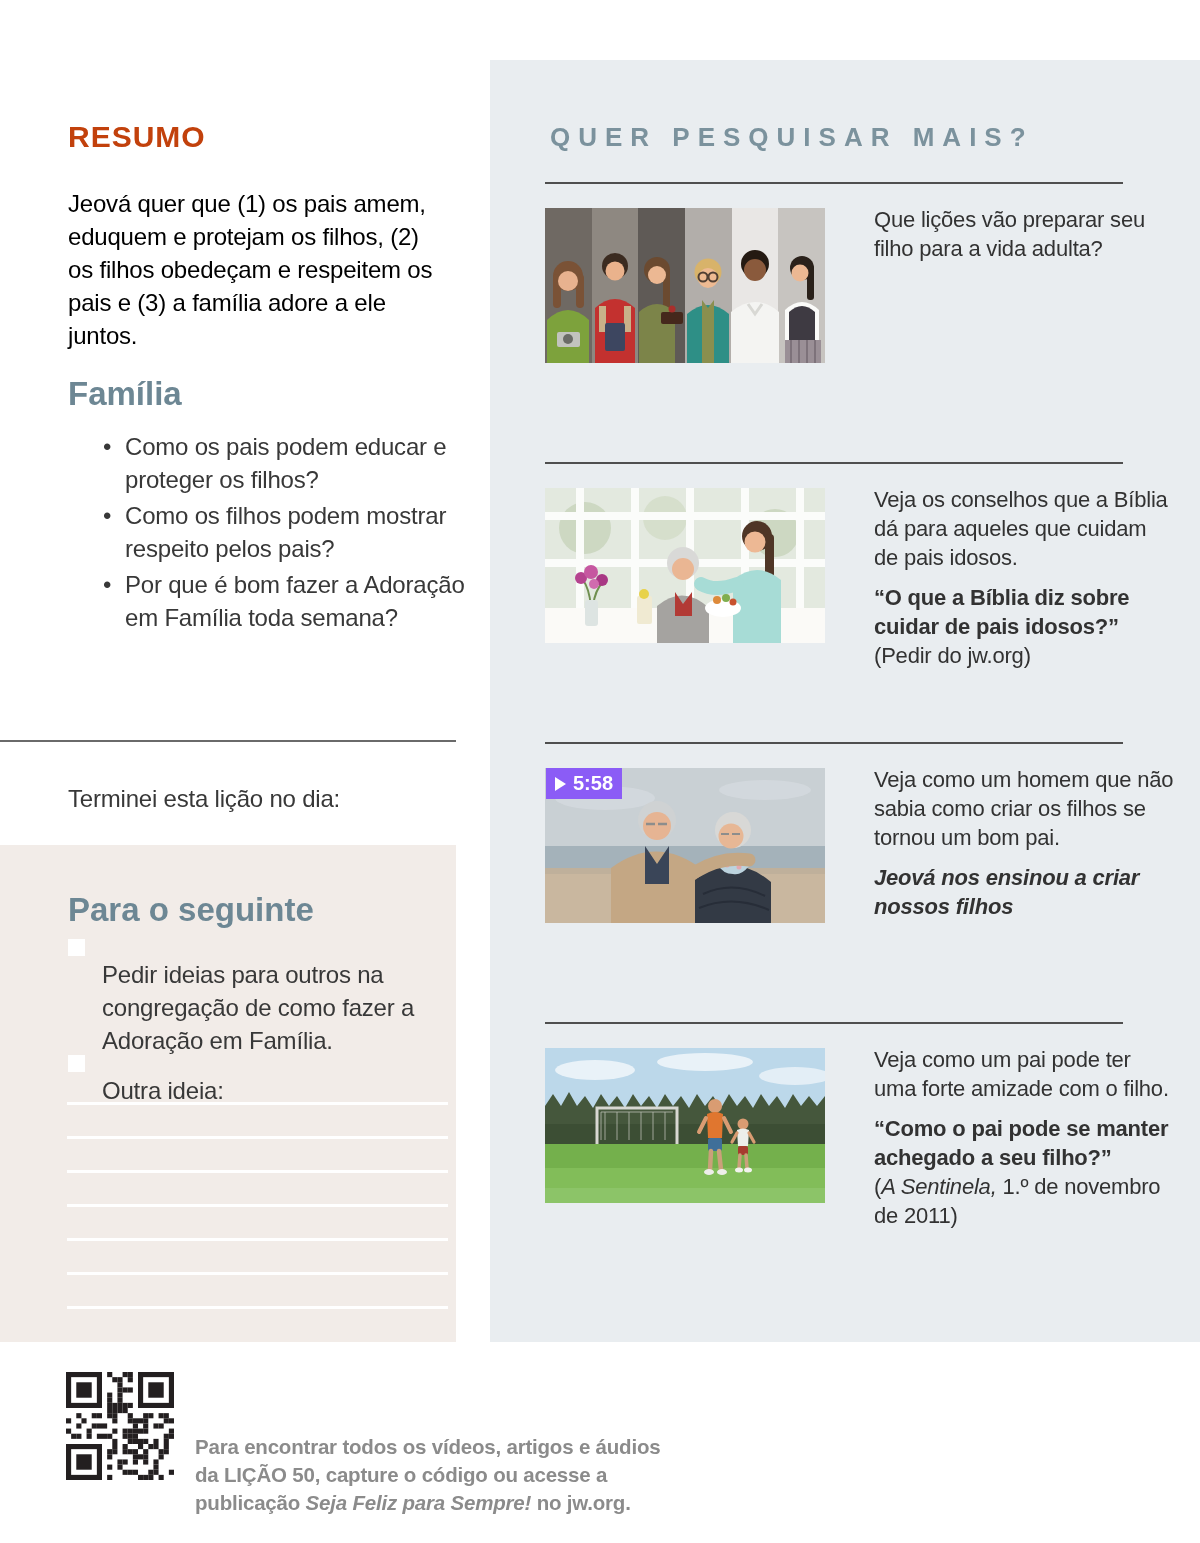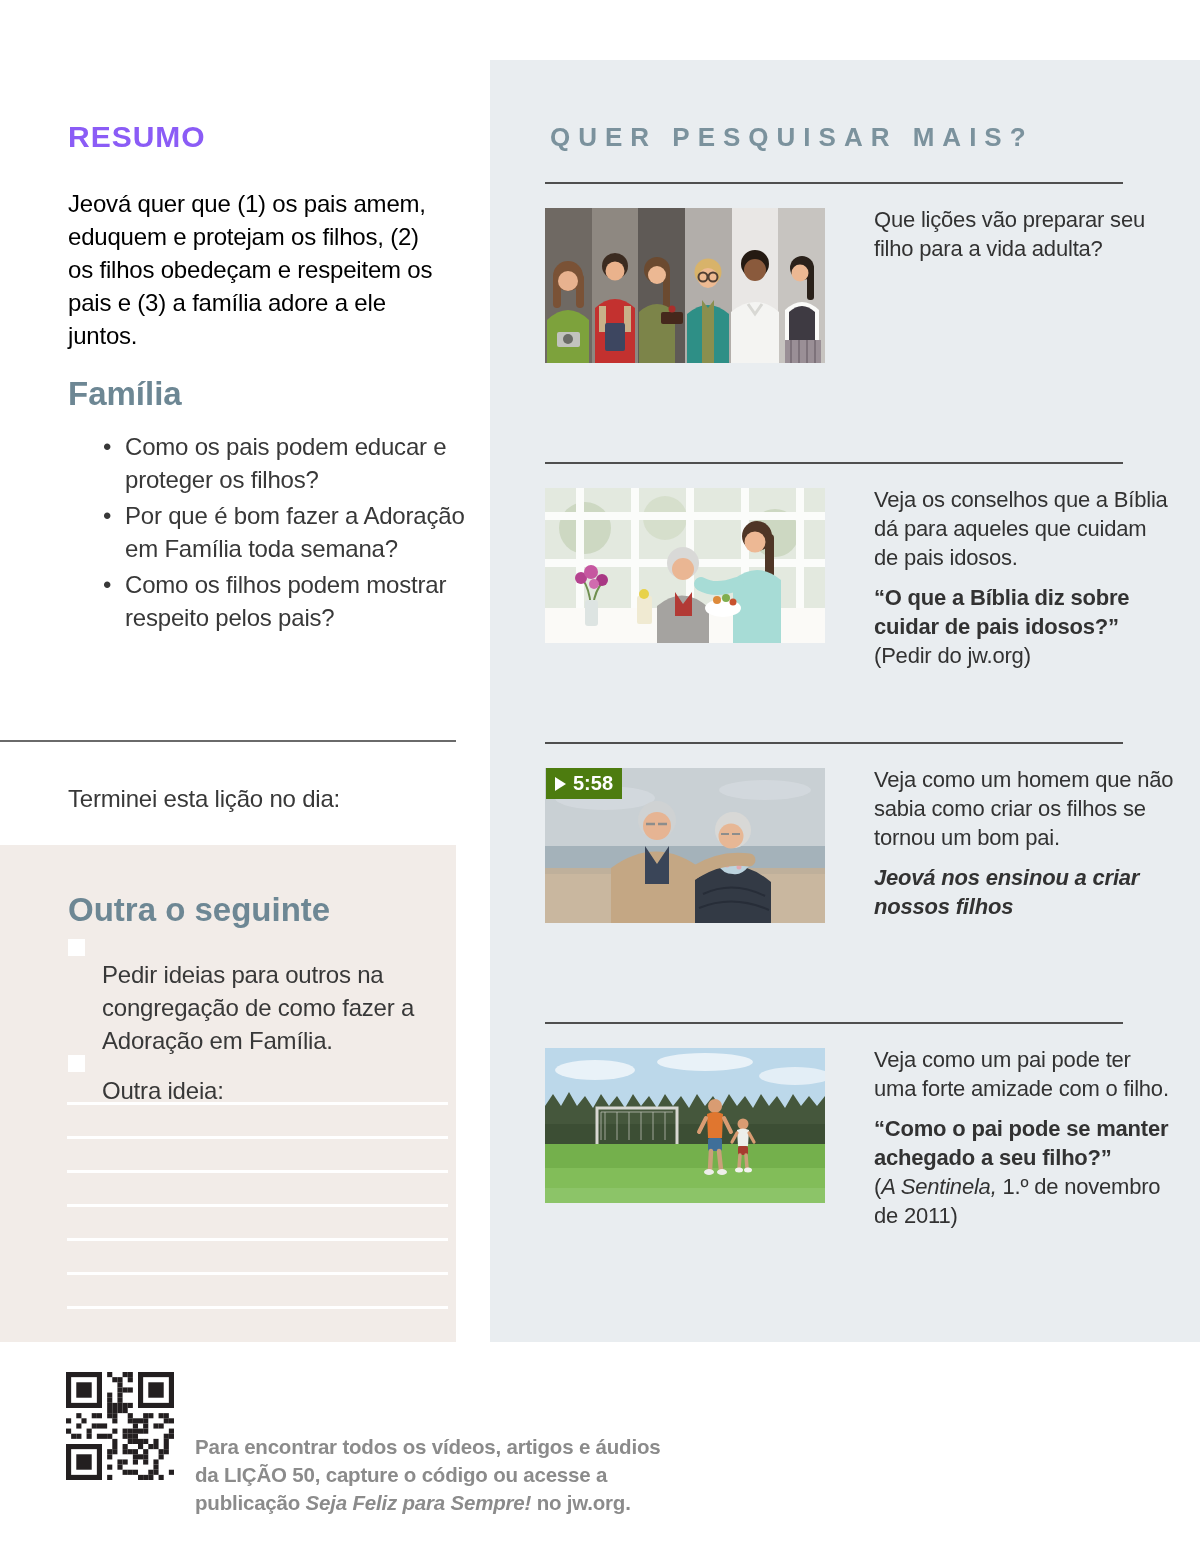--- a/index.html
+++ b/index.html
@@ -4,21 +4,21 @@
 <style>
   html,body{margin:0;padding:0;}
   body{
     width:1200px;height:1543px;position:relative;background:#ffffff;
     font-family:"Liberation Sans", sans-serif;color:#383838;overflow:hidden;
     -webkit-font-smoothing:antialiased;
   }
   .abs{position:absolute;}
 
   
-  .resumo-h{left:68px;top:100px;font-size:30px;font-weight:700;letter-spacing:1px;color:#8b5cf6;}
+  .resumo-h{left:68px;top:100px;font-size:30px;font-weight:700;letter-spacing:1px;color:#c2410c;}
   .resumo-p{left:68px;top:163px;width:376px;font-size:24px;line-height:33px;color:#000000;letter-spacing:-0.2px;}
   .revisao-h{left:68px;top:348px;font-size:33px;font-weight:700;color:#6d8794;}
   .bullets{left:81px;top:414px;width:400px;margin:16px;padding:0;list-style:none;}
   .bullets li{position:relative;padding-left:28px;font-size:24px;line-height:33px;margin-bottom:3px;letter-spacing:-0.2px;}
   .bullets li::before{content:"•";position:absolute;left:6px;top:0;font-size:24px;}
   .divider{left:0;top:740px;width:456px;height:2px;background:#6a6a6a;}
   .terminei{left:68px;top:761px;font-size:24px;letter-spacing:-0.2px;}
 
   .beige{left:0;top:845px;width:456px;height:497px;background:#f2ece8;}
   .tente-h{left:68px;top:864px;font-size:33px;font-weight:700;color:#6d8794;}
@@ -36,47 +36,47 @@
   .rule{left:55px;width:578px;height:2px;background:#4f4f4f;position:absolute;}
   .row{position:absolute;left:55px;display:flex;gap:34px;}
   .thumb{width:280px;height:155px;flex:0 0 280px;position:relative;overflow:hidden;}
   .thumb svg{display:block;}
   .rtext{margin-left:15px;width:302px;margin-top:-3px;font-size:22px;line-height:29px;color:#323232;letter-spacing:-0.2px;}
   .lead{margin:0 0 11px 0;}
   .res-title{margin:0;font-weight:700;}
   .res-title .t-italic{font-style:italic;}
   .src{font-weight:400;}
   .src-italic{font-style:italic;font-weight:400;}
-  .badge{position:absolute;left:1px;top:0;width:76px;height:31px;background:#4d7c0f;color:#ffffff;
+  .badge{position:absolute;left:1px;top:0;width:76px;height:31px;background:#8b5cf6;color:#ffffff;
          display:flex;align-items:center;justify-content:center;gap:7px;font-size:20px;font-weight:700;}
   .badge .tri{width:0;height:0;border-left:11px solid #ffffff;border-top:7px solid transparent;border-bottom:7px solid transparent;}
 
   
   .qr{left:66px;top:1372px;}
   .footer-p{left:195px;top:1412px;width:480px;font-size:20.5px;line-height:28px;font-weight:700;color:#8b8b8b;letter-spacing:-0.2px;}
   .footer-p .f-italic{font-style:italic;}
 </style>
 </head>
 <body>
 
 <h1 class="abs resumo-h">RESUMO</h1>
 <p class="abs resumo-p">Jeová quer que (1) os pais amem, eduquem e protejam os filhos, (2) os filhos obedeçam e respeitem os pais e (3) a família adore a ele juntos.</p>
 
 <h2 class="abs revisao-h">Família</h2>
 <ul class="abs bullets">
   <li>Como os pais podem educar e proteger os filhos?</li>
+  <li>Como os filhos podem mostrar respeito pelos pais?</li>
   <li>Por que é bom fazer a Adoração em Família toda semana?</li>
-  <li>Como os filhos podem mostrar respeito pelos pais?</li>
 </ul>
 
 <div class="abs divider"></div>
 <p class="abs terminei">Terminei esta lição no dia:</p>
 
 <div class="abs beige"></div>
-<h2 class="abs tente-h">Outra o seguinte</h2>
+<h2 class="abs tente-h">Para o seguinte</h2>
 
 <div class="abs cbox cbox1"></div>
 <p class="abs clabel clabel1">Pedir ideias para outros na congregação de como fazer a Adoração em Família.</p>
 <div class="abs cbox cbox2"></div>
 <p class="abs clabel clabel2">Outra ideia:</p>
 
 <div class="abs wline" style="top:1102px"></div>
 <div class="abs wline" style="top:1136px"></div>
 <div class="abs wline" style="top:1170px"></div>
 <div class="abs wline" style="top:1204px"></div>

